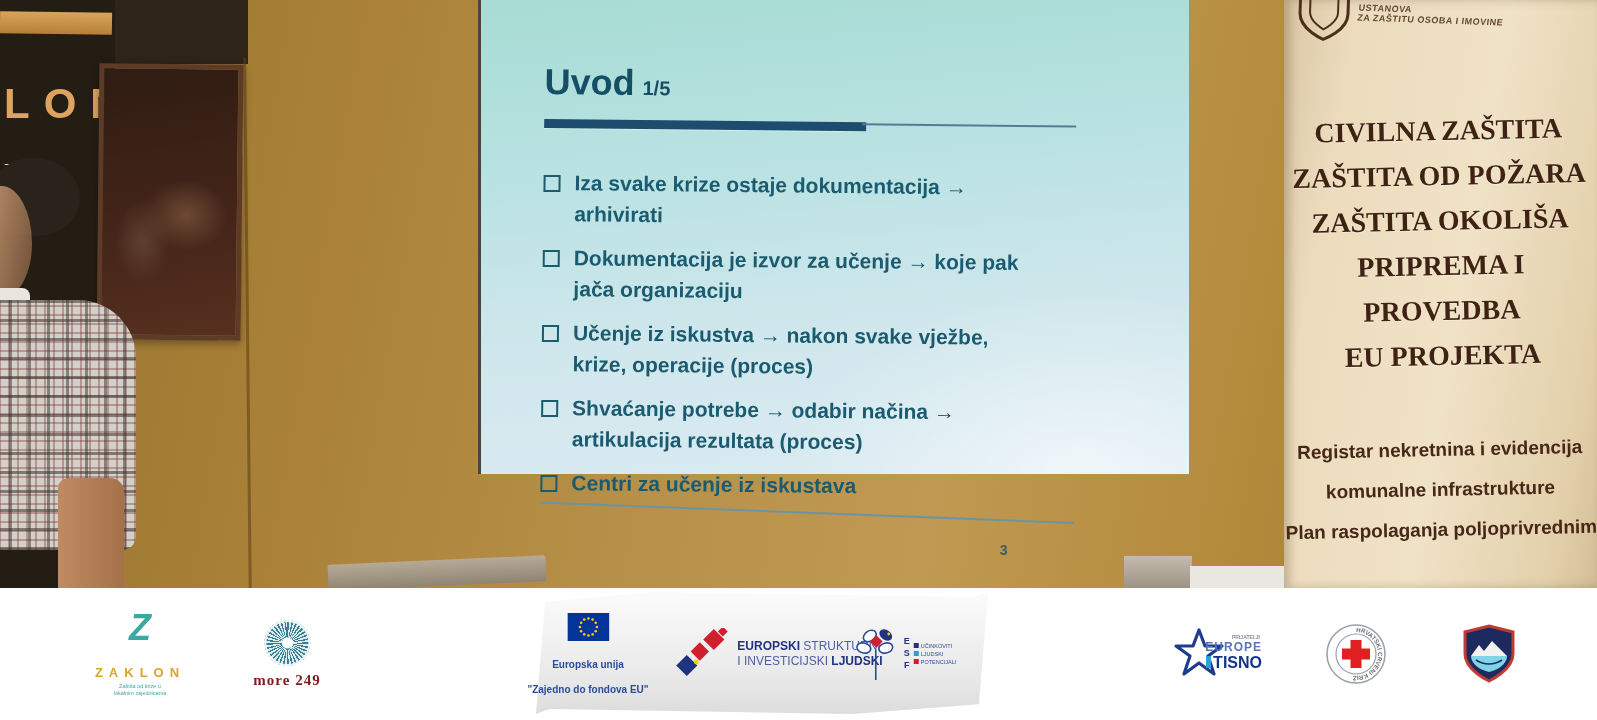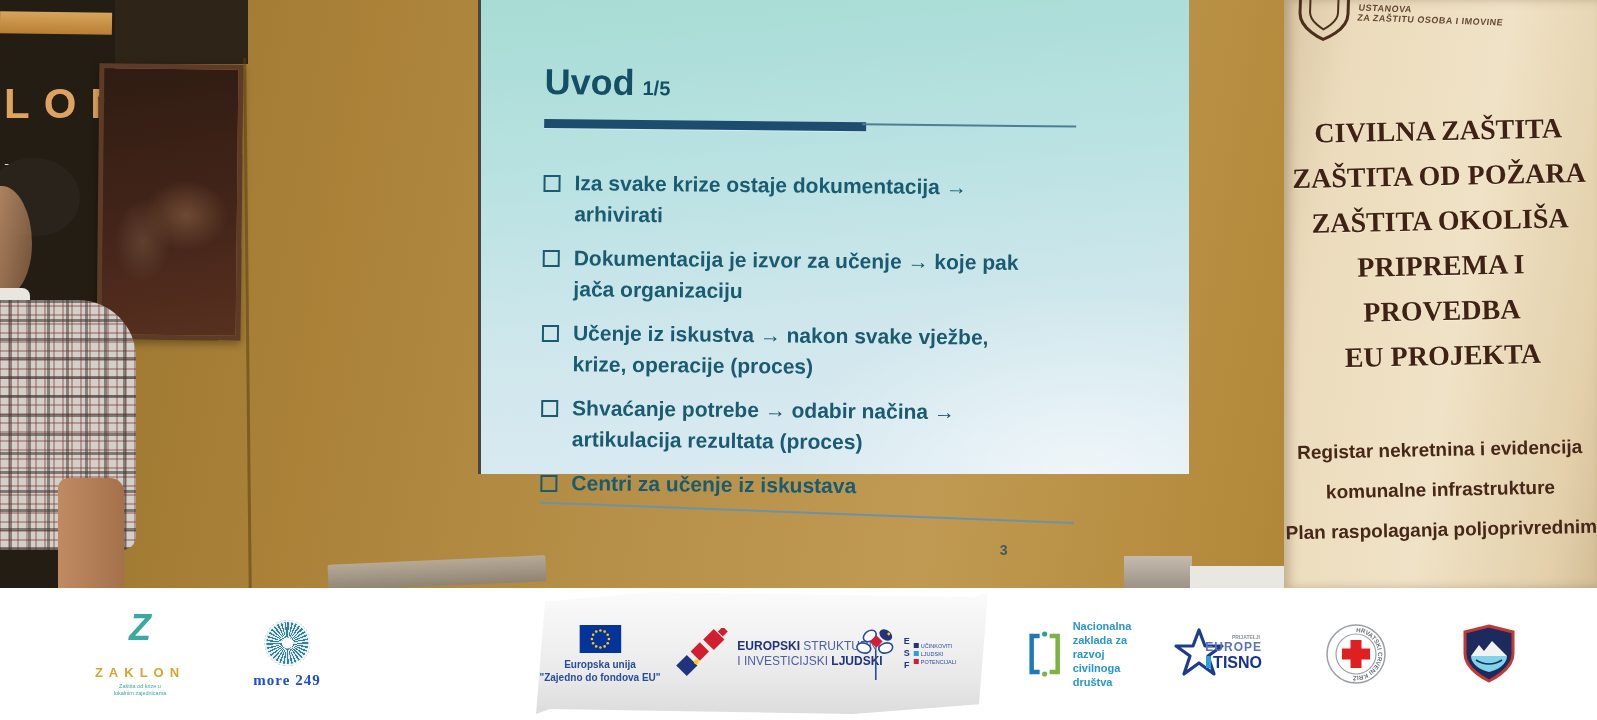--- a/index.html
+++ b/index.html
@@ -75,21 +75,21 @@
   .logo{position:absolute;top:0;height:132px;display:flex;flex-direction:column;align-items:center;justify-content:center;transform:translateX(-50%);}
   
   .zk-mark{font-size:36px;font-weight:900;color:#3aa99f;font-style:italic;line-height:34px;}
   .zk-name{font-size:13px;font-weight:800;letter-spacing:6px;color:#d9a62c;margin-top:20px;}
   .zk-tag{font-size:5.5px;color:#3aa99f;line-height:7px;margin-top:3px;text-align:center;}
   
   .mandala{width:46px;height:46px;border-radius:50%;
       background:radial-gradient(circle,#ffffff 0 5px,rgba(255,255,255,0) 6px),
                  repeating-conic-gradient(#397f93 0deg 5deg,#dcecef 5deg 11deg);
       box-shadow:0 0 0 2px #eef5f6 inset;}
-  .more-name{font-family:"Liberation Serif",serif;font-size:15px;font-weight:700;color:#1d4ed8;margin-top:6px;letter-spacing:1px;}
+  .more-name{font-family:"Liberation Serif",serif;font-size:15px;font-weight:700;color:#7f1d1d;margin-top:6px;letter-spacing:1px;}
   
   .coa{width:26px;height:30px;border-radius:0 0 13px 13px;overflow:hidden;
       background:conic-gradient(#d52b1e 0 90deg,#fff 90deg 180deg,#d52b1e 180deg 270deg,#fff 270deg);
       background-size:10.4px 12px;border:1px solid #b3b3b3;}
   .crown{display:flex;gap:1px;margin-bottom:1px;}
   .crown i{width:4.4px;height:5px;display:block;}
   .vl-line1{font-size:8.5px;font-weight:800;color:#26324f;margin-top:5px;letter-spacing:.4px;}
   .vl-line2{font-size:7.5px;color:#55606f;margin-top:2px;}
   
   .eu-line{font-size:10px;color:#2a4b9b;font-weight:600;line-height:13px;margin-top:5px;}
@@ -215,21 +215,21 @@
         <div>lokalnim zajednicama</div>
       </div>
     </div>
 
     <div class="logo" style="left:287px;">
       <div class="mandala"></div>
       <div class="more-name">more 249</div>
     </div>
 
 
-    <div class="logo" style="left:600px;">
+    <div class="logo" style="left:588px;gap:12px;">
       <svg width="42" height="28" viewBox="0 0 42 28" class="svgbox">
         <rect width="42" height="28" fill="#043399"></rect>
         <g fill="#ffcc00">
           <circle cx="21" cy="5.5" r="1.3"></circle>
             <circle cx="25.2" cy="6.6" r="1.3"></circle>
             <circle cx="28.3" cy="9.7" r="1.3"></circle>
           <circle cx="29.5" cy="14" r="1.3"></circle>
             <circle cx="28.3" cy="18.3" r="1.3"></circle>
             <circle cx="25.2" cy="21.4" r="1.3"></circle>
           <circle cx="21" cy="22.5" r="1.3"></circle>
@@ -271,35 +271,20 @@
         <line x1="20" y1="24" x2="20" y2="54" stroke="#2a4b9b" stroke-width="1.6"></line>
       </svg>
       <div class="esf-letters">ESF</div>
       <div class="esf-lines">
         <div><i style="background:#20337f"></i><span>UČINKOVITI</span></div>
         <div><i style="background:#2a9fd8"></i><span>LJUDSKI</span></div>
         <div><i style="background:#d01f2e"></i><span>POTENCIJALI</span></div>
       </div>
     </div>
 
-    <div class="logo" style="left:1078px;flex-direction:row;">
-      <svg width="40" height="56" viewBox="0 0 40 56" class="svgbox">
-        <polyline points="15,10 7,10 7,46 15,46" fill="none" stroke="#2079b8" stroke-width="4.5"></polyline>
-        <polyline points="25,10 33,10 33,46 25,46" fill="none" stroke="#7cb342" stroke-width="4.5"></polyline>
-        <circle cx="20" cy="8" r="2.6" fill="#2aa198"></circle>
-        <circle cx="20" cy="48" r="2.6" fill="#7cb342"></circle>
-      </svg>
-      <div class="zkl-text">
-        <div>Nacionalna</div>
-        <div>zaklada za</div>
-        <div>razvoj</div>
-        <div>civilnoga</div>
-        <div>društva</div>
-      </div>
-    </div>
 
     <div class="logo" style="left:1216px;">
       <div class="tn-wrap">
         <svg width="58" height="56" viewBox="0 0 58 56" style="position:absolute;left:0;top:0;">
           <path d="M29 4 L35 20 L52 20 L38 30 L44 48 L29 37 L14 48 L20 30 L6 20 L23 20 Z" fill="#ffffff" stroke="#1d3c8f" stroke-width="3.2" stroke-linejoin="round"></path>
         </svg>
         <div class="tn-pr">PRIJATELJI</div>
         <div class="tn-eu">EUROPE</div>
         <div class="tn-ti">TISNO</div>
       </div>

